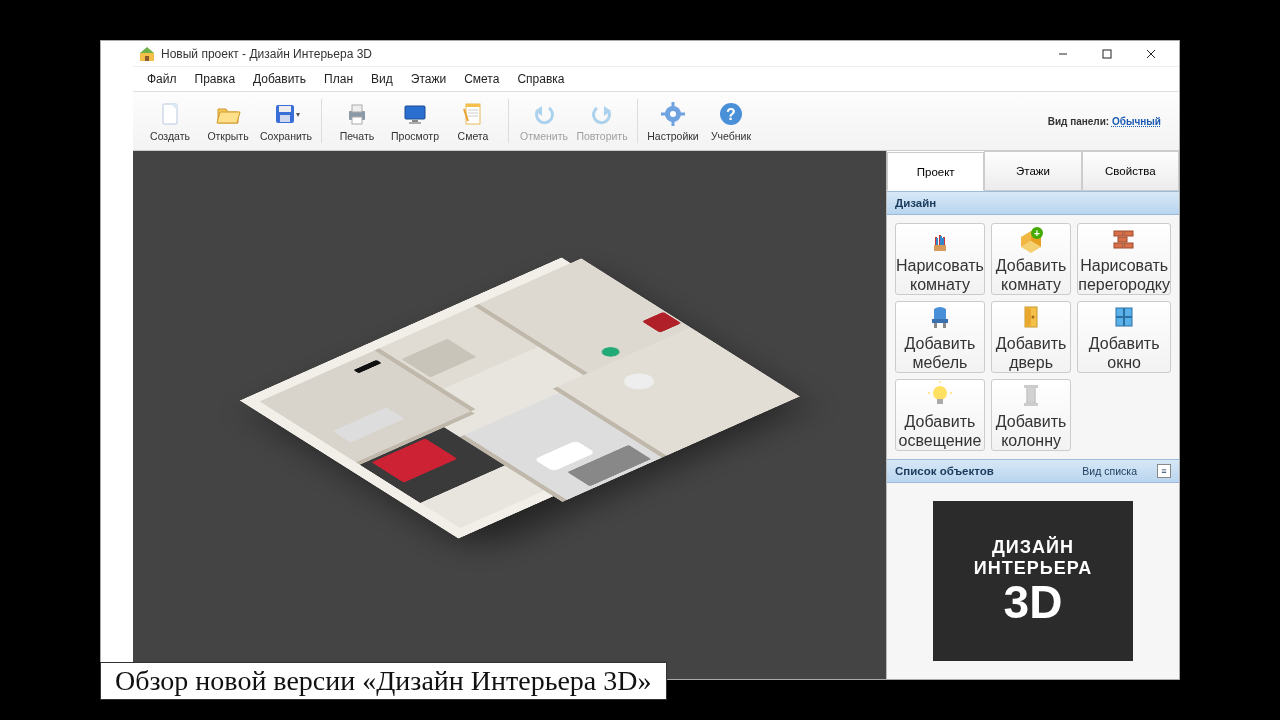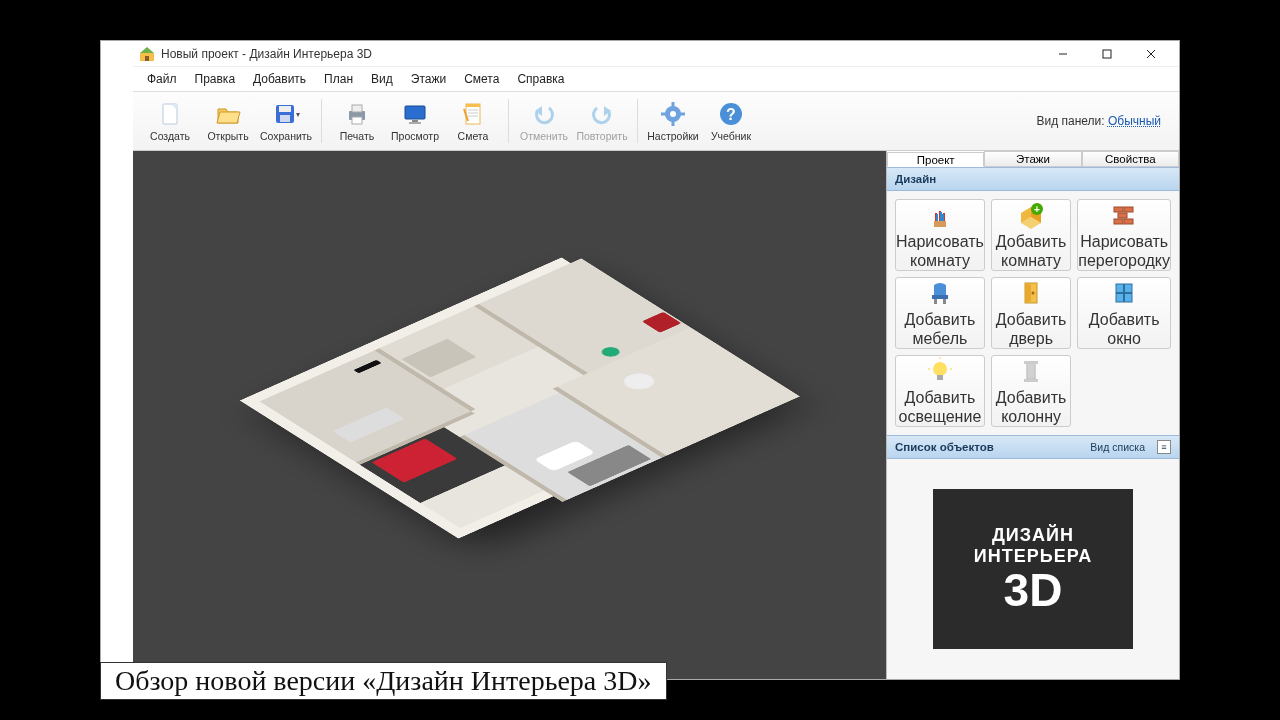--- a/index.html
+++ b/index.html
@@ -21,36 +21,36 @@
 
 .toolbar { height: 60px; border-top: 1px solid #ddd; border-bottom: 1px solid #ccc; background: linear-gradient(#fdfdfd,#f3f3f3); display: flex; align-items: center; padding: 0 8px; }
 .toolbar-group { display: flex; }
 .toolbar-sep { width: 1px; height: 44px; background: #ddd; margin: 0 6px; }
 .tb-btn { display: flex; flex-direction: column; align-items: center; justify-content: center; width: 58px; height: 54px; cursor: default; border-radius: 3px; }
 .tb-btn.wide { width: 72px; }
 .tb-btn.disabled { opacity: 0.45; }
 .tb-icon { width: 28px; height: 28px; display: flex; align-items: center; justify-content: center; }
 .tb-label { font-size: 10.5px; color: #333; margin-top: 2px; white-space: nowrap; }
 .tb-dropdown { font-size: 8px; color: #555; margin-left: 2px; }
-.toolbar-right { margin-left: auto; font-size: 12px; color: #333; padding-right: 10px; }
+.toolbar-right { margin-left: auto; font-size: 10px; color: #333; padding-right: 10px; font-weight: bold; }
 .toolbar-right a { color: #1a5ab3; text-decoration: underline dotted; cursor: default; }
 
 
 .main { flex: 1; display: flex; min-height: 0; }
 .viewport { flex: 1; background: #444; position: relative; overflow: hidden; border-right: 1px solid #bbb; }
 .side { width: 292px; background: #fff; display: flex; flex-direction: column; }
 
 
-.side-tabs { height: 16px; display: flex; border-bottom: 1px solid #ccc; }
+.side-tabs { height: 40px; display: flex; border-bottom: 1px solid #ccc; }
 .side-tab { flex: 1; display: flex; align-items: center; justify-content: center; font-size: 11.5px; border: 1px solid #ccc; border-bottom: none; background: linear-gradient(#fefefe,#ececec); cursor: default; }
 .side-tab.active { background: #fff; border-bottom: 1px solid #fff; font-weight: 400; position: relative; top: 1px; }
 
 
 .section-head { height: 24px; background: linear-gradient(#d7e8f7,#b9d5ee); border-top: 1px solid #9cbadb; border-bottom: 1px solid #9cbadb; display: flex; align-items: center; padding: 0 8px; font-size: 11.5px; font-weight: bold; color: #1a3a5c; }
-.section-head .right { margin-left: auto; font-weight: normal; font-size: 10.5px; display: flex; align-items: center; gap: 12px; }
+.section-head .right { margin-left: auto; font-weight: normal; font-size: 10.5px; display: flex; align-items: center; gap: 20px; }
 .section-head .list-icon { width:14px; height:14px; background:#fff; border:1px solid #888; display:inline-flex; align-items:center; justify-content:center; font-size:9px; }
 
 .tool-grid { padding: 8px; display: grid; grid-template-columns: repeat(3, 1fr); gap: 6px; background: #f6f6f6; }
 .tool-cell { height: 72px; background: linear-gradient(#fff,#f2f2f2); border: 1px solid #ccc; border-radius: 3px; display: flex; flex-direction: column; align-items: center; justify-content: center; cursor: default; }
 .tool-cell-icon { width: 30px; height: 30px; display: flex; align-items: center; justify-content: center; }
 .tool-cell-label { font-size: 16px; color: #333; text-align: center; margin-top: 3px; line-height: 1.15; }
 
 .object-list { flex: 1; background: #f6f6f6; display: flex; align-items: center; justify-content: center; }
 .logo-box { width: 200px; height: 160px; background: #2b2b2b; display: flex; flex-direction: column; align-items: center; justify-content: center; color: #fff; }
 .logo-box .l1 { font-size: 18px; font-weight: bold; letter-spacing: 1px; }

